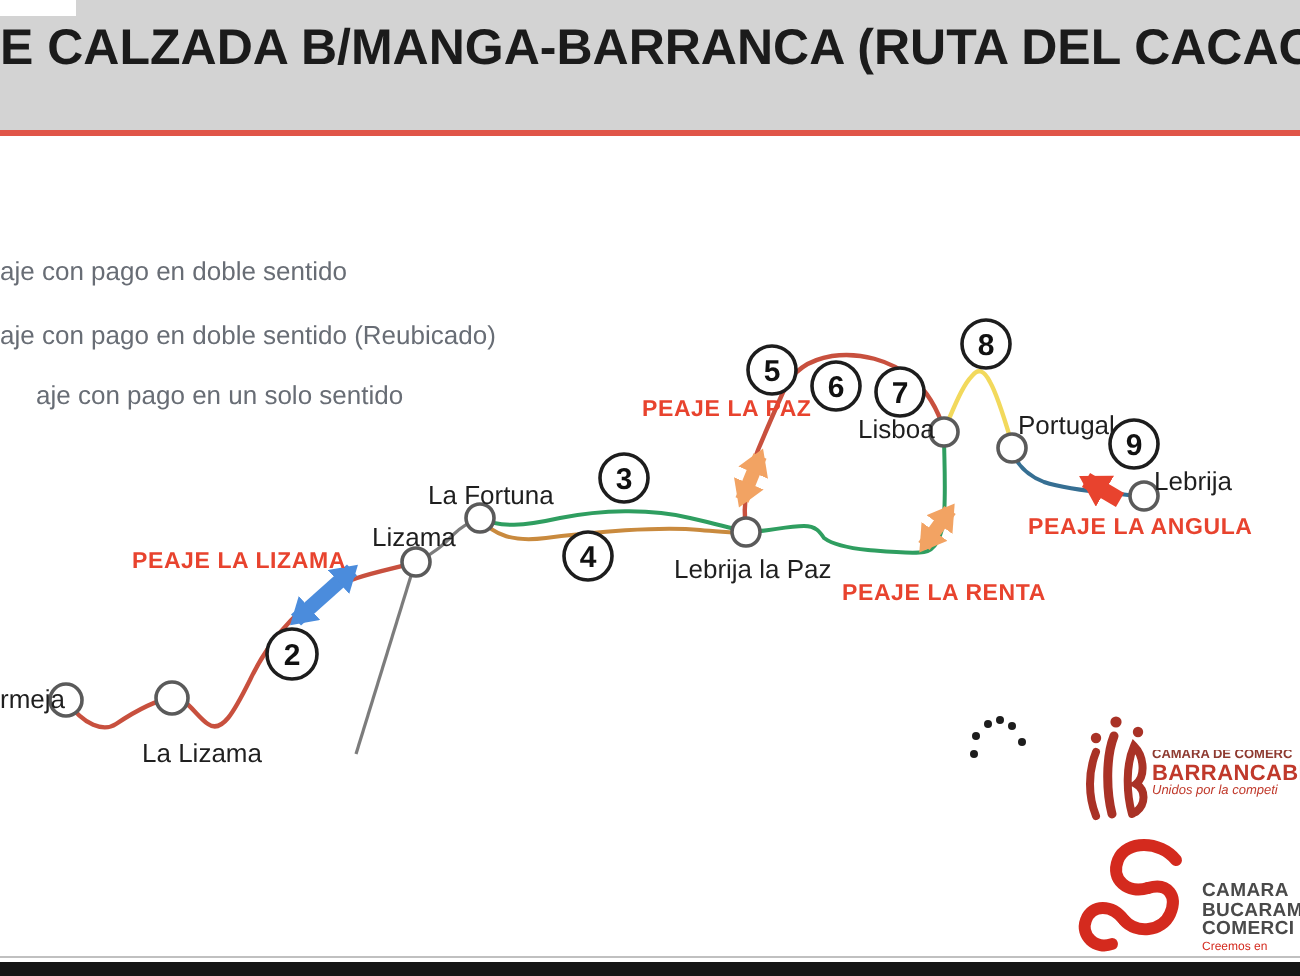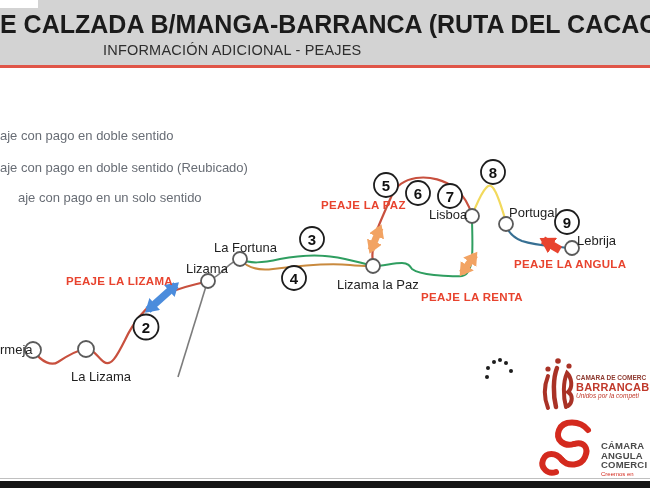--- a/index.html
+++ b/index.html
@@ -46,21 +46,20 @@
   .logo2-tag{font-size:6px;color:#d42a1e;white-space:nowrap;margin-top:1px;}
   .hairline{position:absolute;left:0;top:478px;width:650px;height:1px;background:#c0c0c0;}
   .bottombar{position:absolute;left:0;top:481px;width:650px;height:7px;background:#151515;}
   .dot{position:absolute;width:4px;height:4px;border-radius:50%;background:#1d1d1d;}
 </style>
 </head>
 <body>
 
 <div class="header">
   <div class="title">E CALZADA B/MANGA-BARRANCA (RUTA DEL CACAO)</div>
-  <div class="subtitle">INFORMACIÓN ADICIONAL - PEAJES</div>
 </div>
 <div class="notch"></div>
 
 <div class="legend-item" style="top:128px;text-align:right;">aje con pago en doble sentido</div>
 <div class="legend-item" style="top:160px;text-align:right;">aje con pago en doble sentido (Reubicado)</div>
 <div class="legend-item" style="top:190px;padding-left:18px;">aje con pago en un solo sentido</div>
 
 <svg class="map" width="650" height="488" viewBox="0 0 650 488">
   <defs>
     <marker id="ah-blue" markerUnits="userSpaceOnUse" markerWidth="14" markerHeight="16" refX="9" refY="8" orient="auto-start-reverse">
@@ -151,21 +150,21 @@
     <path d="M 588 430 C 580 420 563 420 559 430 C 555 440 564 447 574 444"></path>
     <path d="M 574 444 C 584 441 589 448 585 457 C 581 466 568 467 562 460"></path>
     <path d="M 562 460 C 556 452 546 452 543 460 C 540 468 548 475 556 472"></path>
   </g>
 </svg>
 
 <div class="town" style="left:0px;top:342px;">rmeja</div>
 <div class="town" style="left:71px;top:369px;">La Lizama</div>
 <div class="town" style="left:186px;top:261px;">Lizama</div>
 <div class="town" style="left:214px;top:240px;">La Fortuna</div>
-<div class="town" style="left:337px;top:277px;">Lizama la Paz</div>
+<div class="town" style="left:337px;top:277px;">Lebrija la Paz</div>
 <div class="town" style="left:429px;top:207px;">Lisboa</div>
 <div class="town" style="left:509px;top:205px;">Portugal</div>
 <div class="town" style="left:577px;top:233px;">Lebrija</div>
 
 <div class="toll" style="left:66px;top:275px;">PEAJE LA LIZAMA</div>
 <div class="toll" style="left:321px;top:199px;">PEAJE LA PAZ</div>
 <div class="toll" style="left:421px;top:291px;">PEAJE LA RENTA</div>
 <div class="toll" style="left:514px;top:258px;">PEAJE LA ANGULA</div>
 
 <div class="dot" style="left:486px;top:366px;"></div>
@@ -175,19 +174,19 @@
 <div class="dot" style="left:509px;top:369px;"></div>
 <div class="dot" style="left:485px;top:375px;"></div>
 
 <div class="logo1-text">
   <div class="logo1-l1">CÁMARA DE COMERC</div>
   <div class="logo1-l2">BARRANCABE</div>
   <div class="logo1-tag">Unidos por la competi</div>
 </div>
 <div class="logo2-text">
   <div class="logo2-l">CÁMARA</div>
-  <div class="logo2-l">ANGULA</div>
+  <div class="logo2-l">BUCARAM</div>
   <div class="logo2-l">COMERCI</div>
   <div class="logo2-tag">Creemos en</div>
 </div>
 
 <div class="hairline"></div>
 <div class="bottombar"></div>
 
 </body></html>

